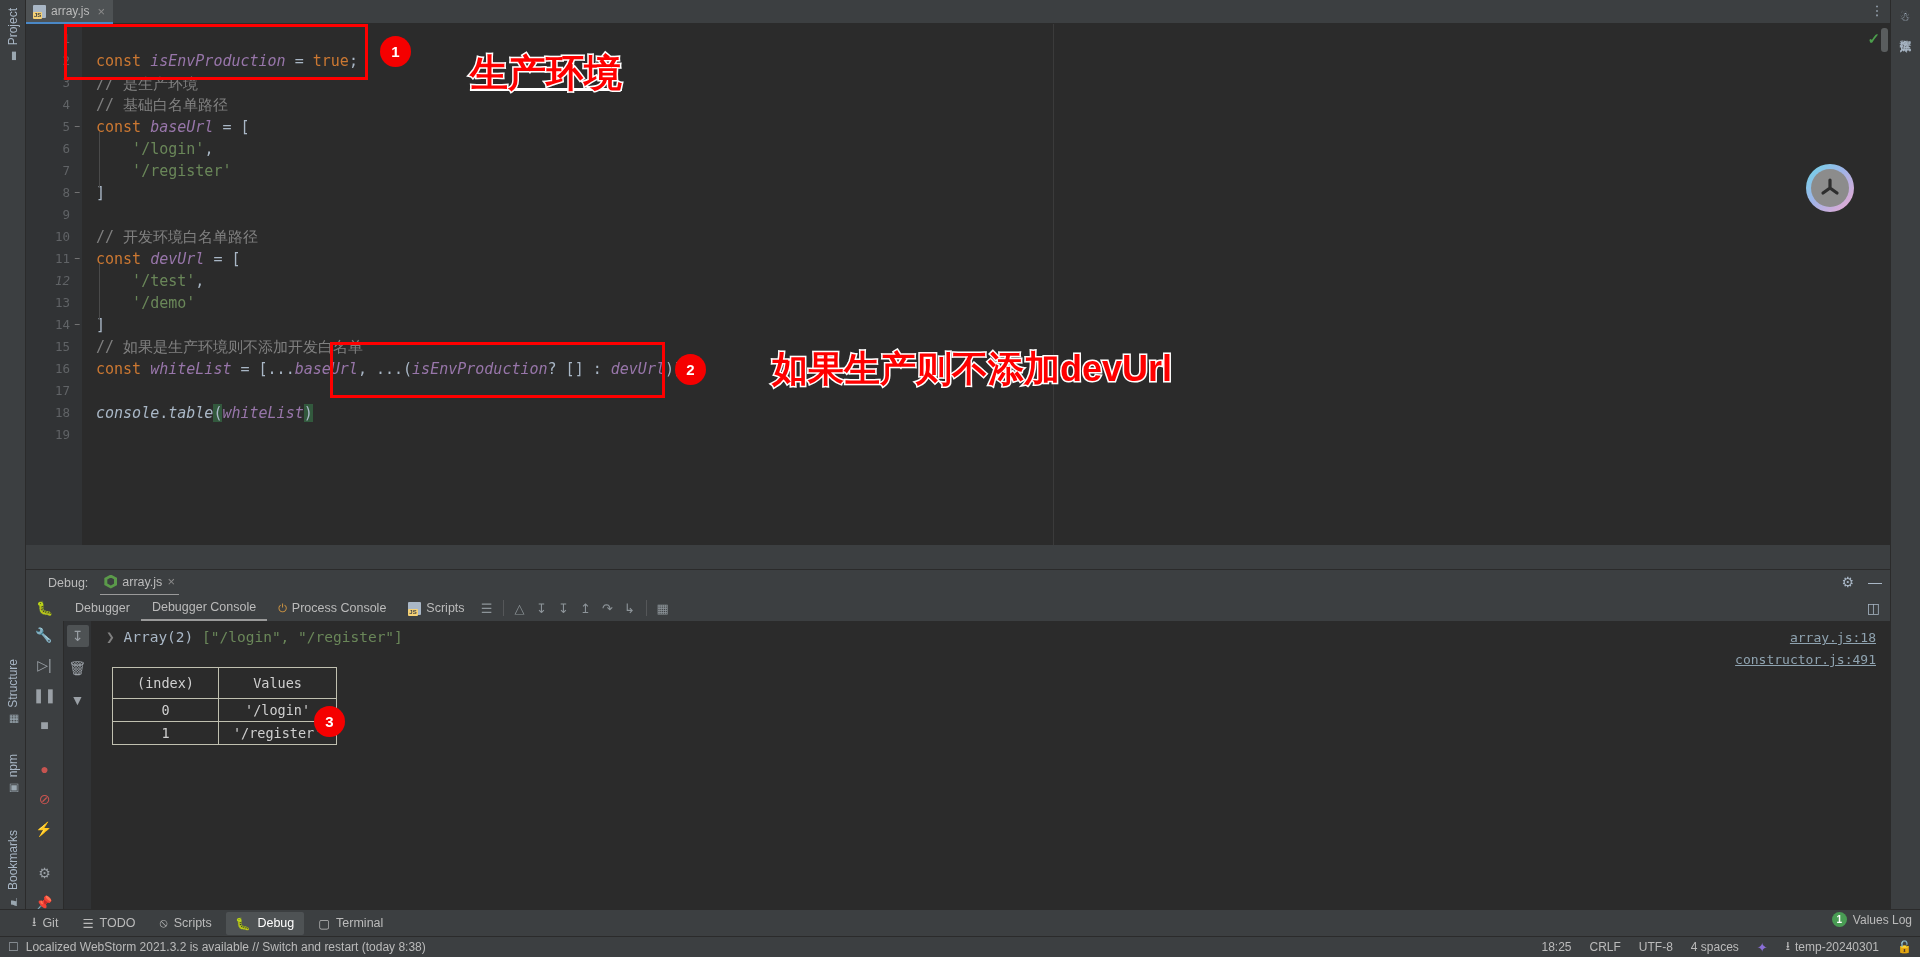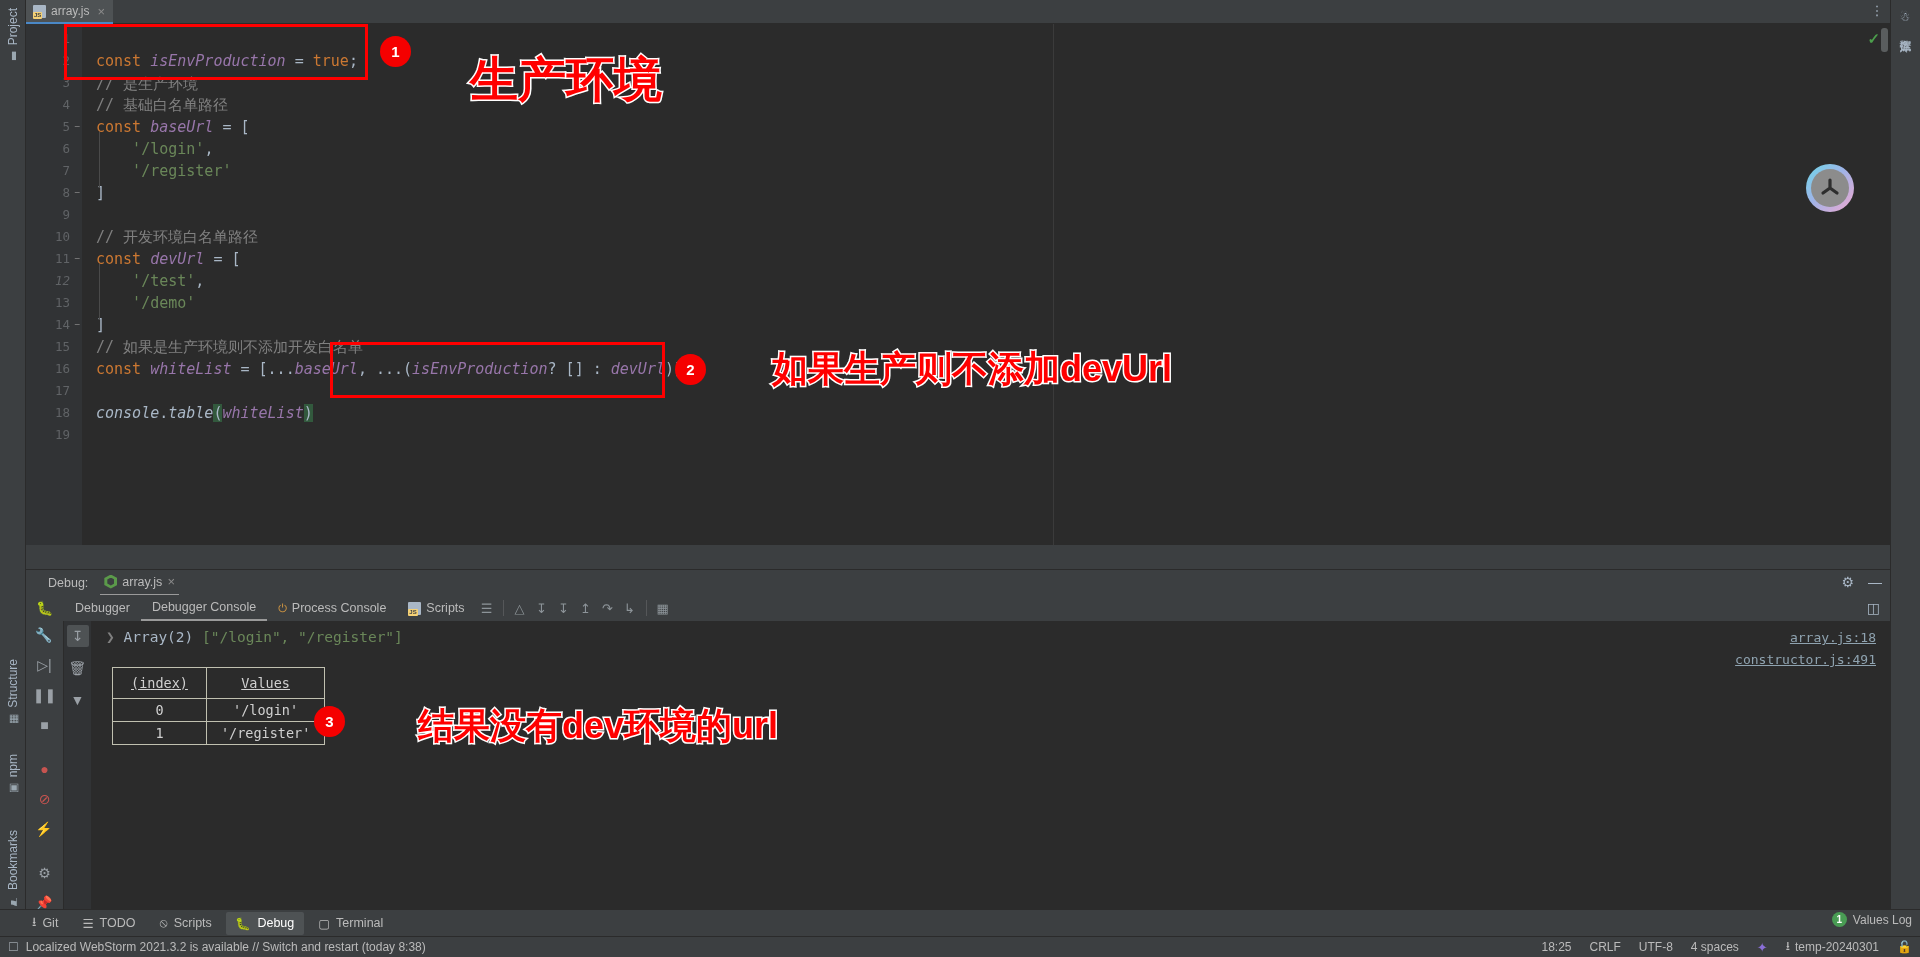--- a/index.html
+++ b/index.html
@@ -198,21 +198,21 @@
   .ctable {
     position: absolute; left: 20px; top: 46px;
     border-collapse: collapse;
     font-family: "DejaVu Sans Mono", monospace; font-size: 13.5px;
     color: #d0d0d0;
   }
   .ctable th, .ctable td {
     border: 1px solid #c0c0b0; padding: 3px 14px; text-align: center;
     font-weight: normal;
   }
-  .ctable thead th { padding: 7px 18px; text-decoration: underline; }
+  .ctable thead th { padding: 7px 24px; }
   .ctable td.idx { color: #d0d0d0; }
   .ctable td.val { color: #d0d0d0; }
 
   
   .toolwin-bar {
     position: absolute; left: 0; bottom: 21px; width: 1920px; height: 27px;
     background: #3c3f41; border-top: 1px solid #2b2b2b;
     display: flex; align-items: center; padding-left: 22px; gap: 4px;
   }
   .twbtn {
@@ -441,28 +441,27 @@
           <tr>
             <td class="idx">1</td>
             <td class="val">'/register'</td>
           </tr>
         </tbody>
     </table>
   </div>
 
   <div class="anno-box" style="left:64px; top:24px; width:304px; height:56px;"></div>
   <div class="anno-num" style="left:380px; top:36px; width:31px; height:31px; font-size:15px;">1</div>
-  <div class="anno-text" style="left:470px; top:48px; font-size:48px;">生产环境</div>
+  <div class="anno-text" style="left:470px; top:48px; font-size:38px;text-decoration:underline;">生产环境</div>
 
   <div class="anno-box" style="left:330px; top:342px; width:335px; height:56px;"></div>
   <div class="anno-num" style="left:675px; top:354px; width:31px; height:31px; font-size:15px;">2</div>
   <div class="anno-text" style="left:772px; top:345px; font-size:36px;">如果生产则不添加devUrl</div>
 
   <div class="anno-num" style="left:314px; top:706px; width:31px; height:31px; font-size:15px;">3</div>
-  <div class="anno-text" style="left:418px; top:702px; font-size:36px;">结果没有dev环境的url</div>
 
   <div class="toolwin-bar">
     <div class="twbtn">
       <span>⭳</span>
       <span>Git</span>
     </div>
     <div class="twbtn">
       <span>☰</span>
       <span>TODO</span>
     </div>

